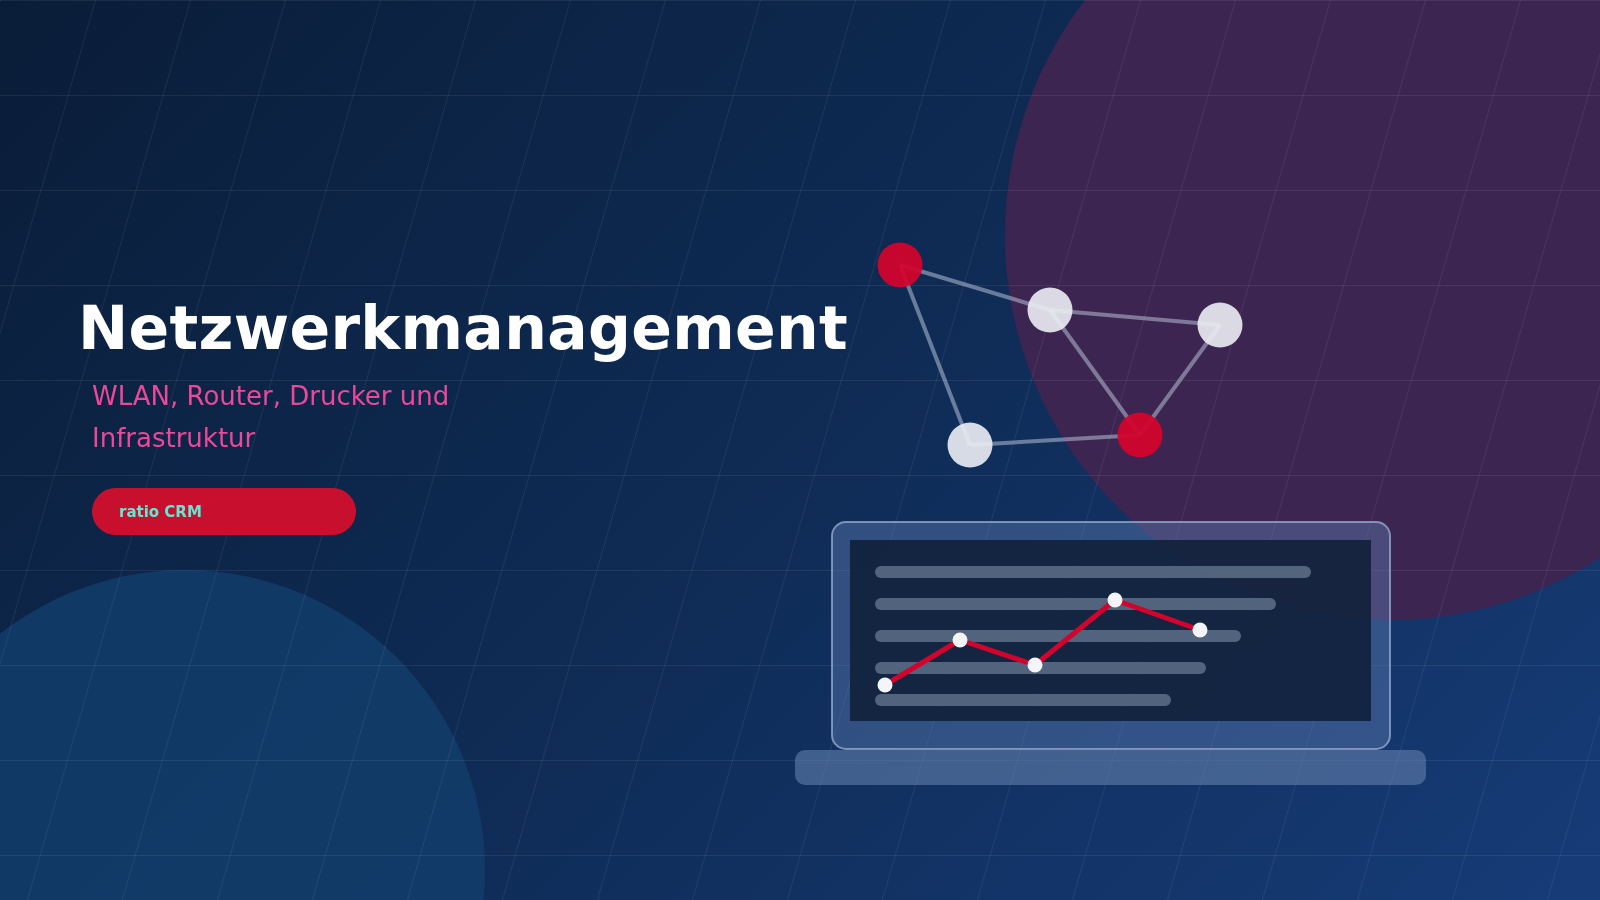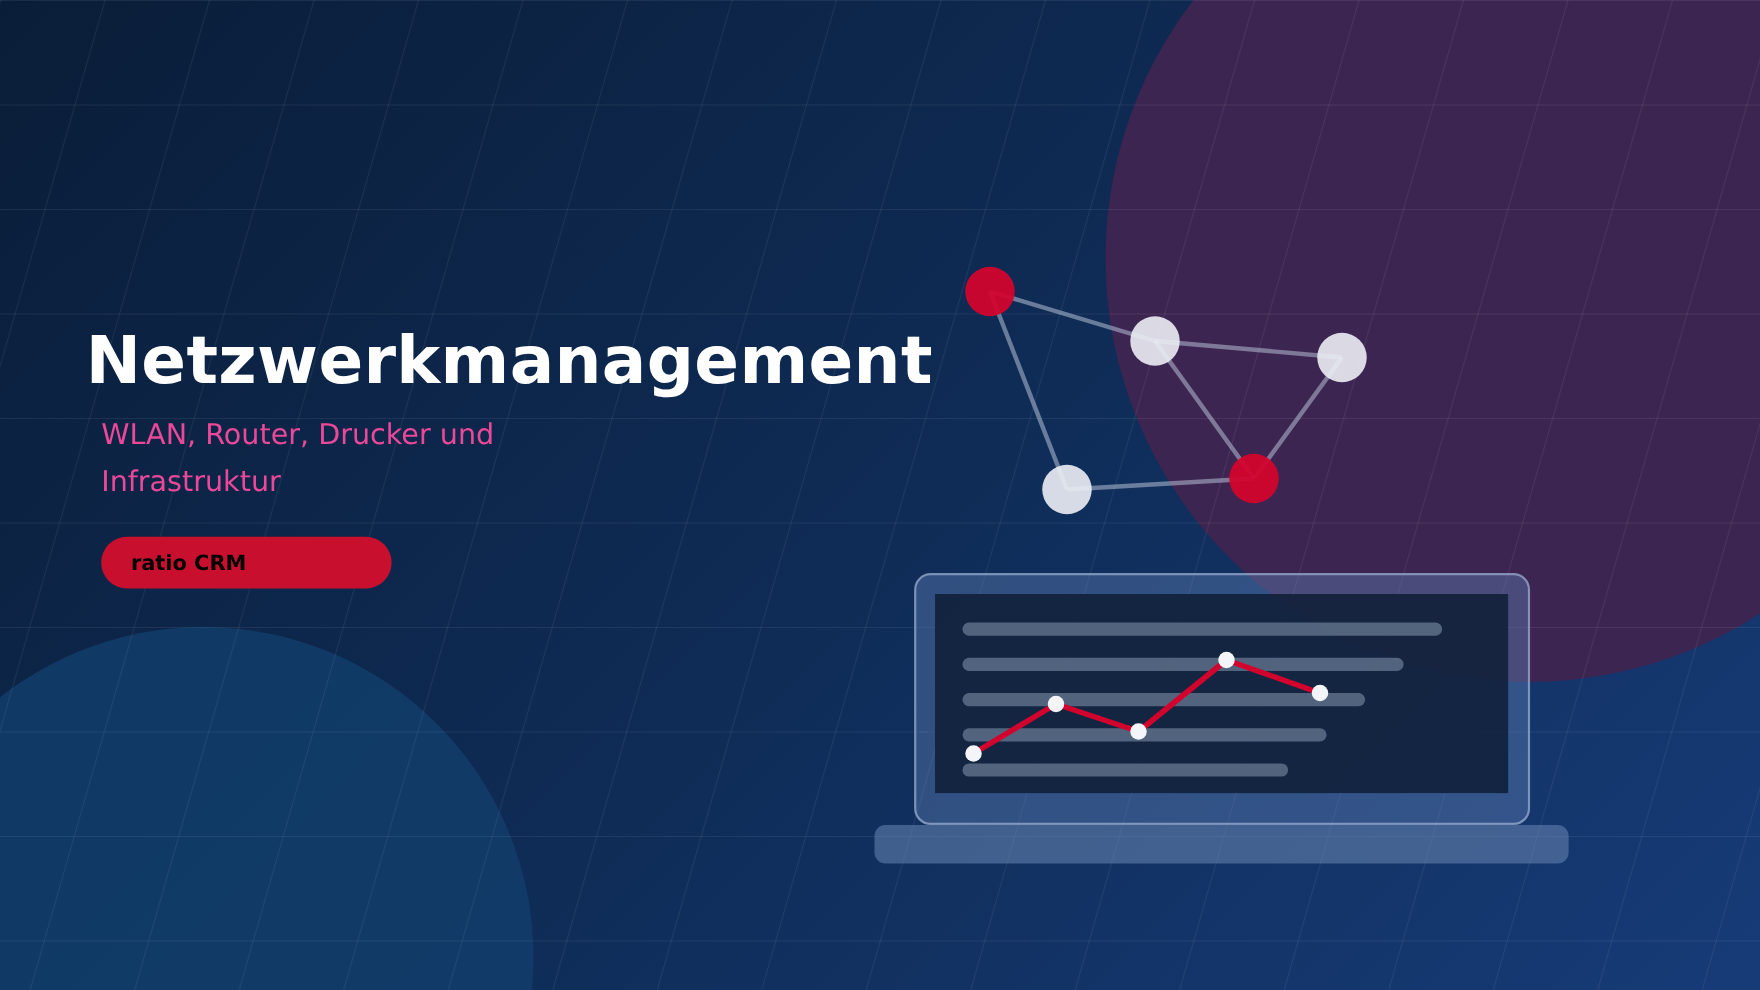--- a/index.html
+++ b/index.html
@@ -17,22 +17,22 @@
   }
   .subtitle {
     position: absolute; left: 92px; top: 375px; width: 430px; margin: 0;
     font-family: "DejaVu Sans", sans-serif; font-size: 26px; line-height: 42px;
     color: #ec4899;
   }
   .badge {
     position: absolute; left: 92px; top: 488px; width: 264px; height: 47px;
     border-radius: 24px; background: #c8102e; box-sizing: border-box;
     padding-left: 27px; display: flex; align-items: center;
-    font-family: "DejaVu Sans", sans-serif; font-weight: bold; font-size: 19px;
-    color: #000000;
+    font-family: "DejaVu Sans", sans-serif; font-weight: bold; font-size: 15px;
+    color: #5eead4;
   }
 </style>
 </head>
 <body>
 
 <svg class="layer" width="1600" height="900" viewBox="0 0 1600 900" xmlns="http://www.w3.org/2000/svg">
   <defs>
     <pattern id="hgrid" width="1600" height="95" patternUnits="userSpaceOnUse">
       <line x1="0" y1="0.5" x2="1600" y2="0.5" stroke="#ffffff" stroke-opacity="0.07" stroke-width="1"></line>
     </pattern>

